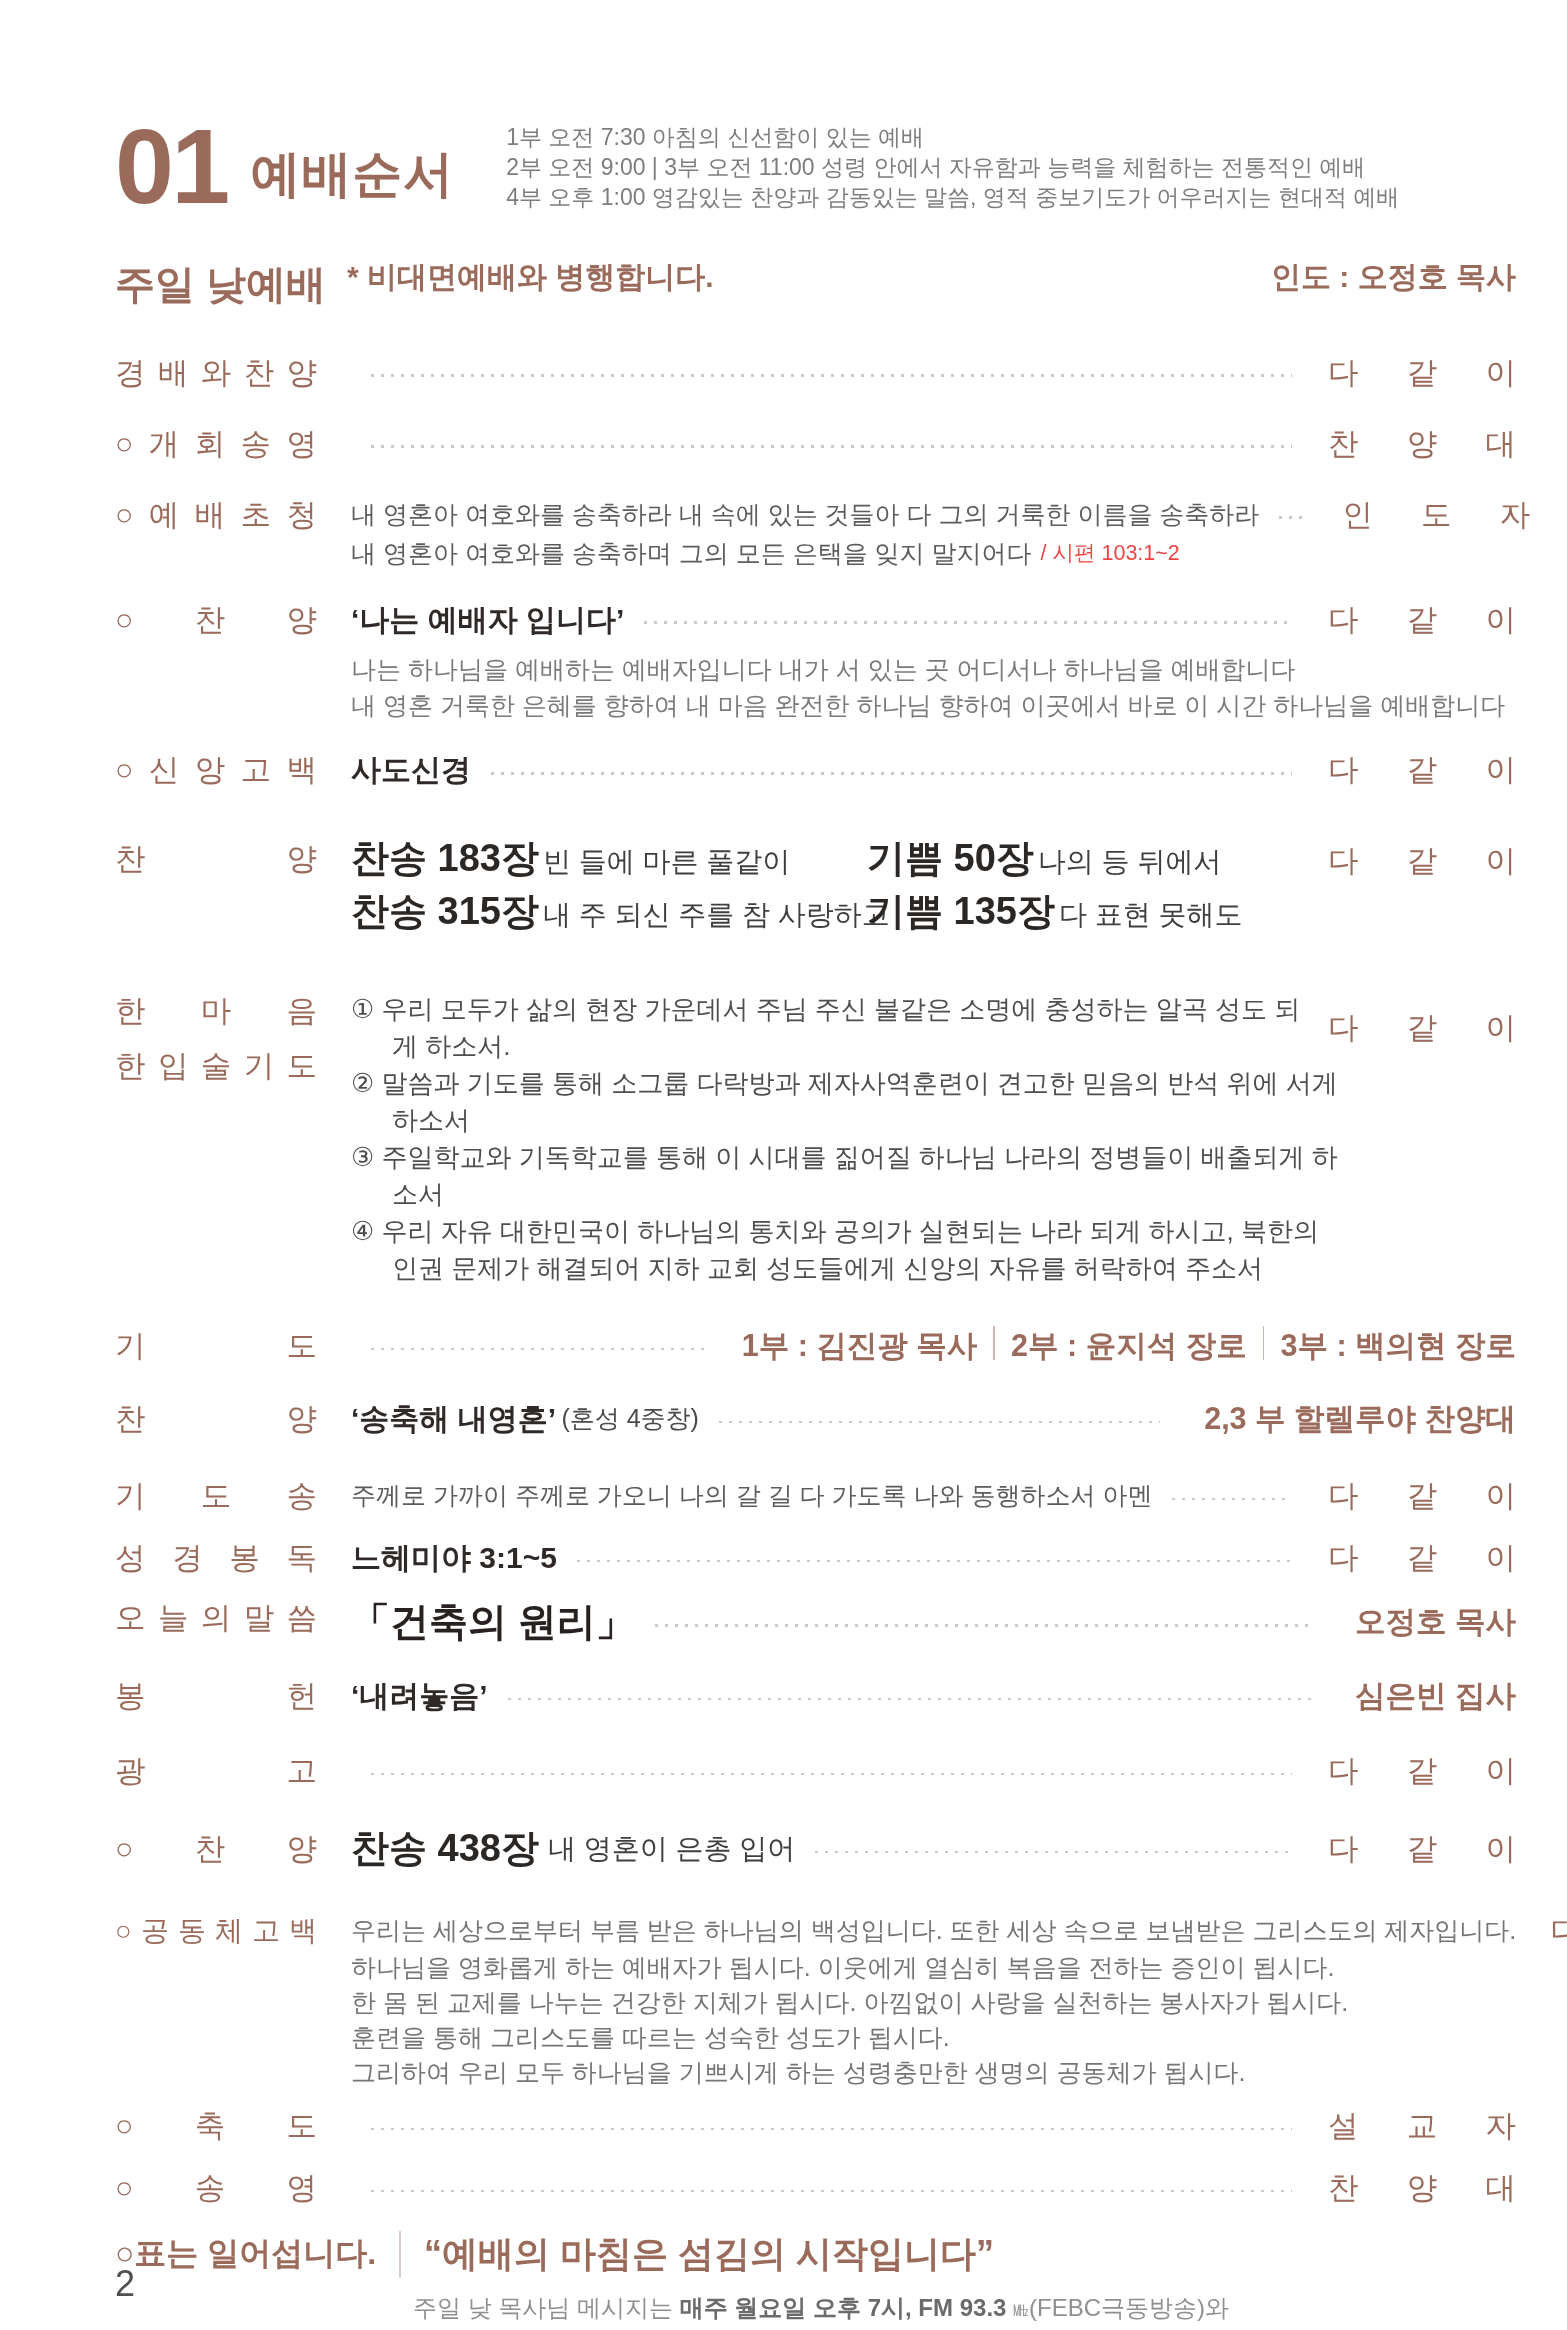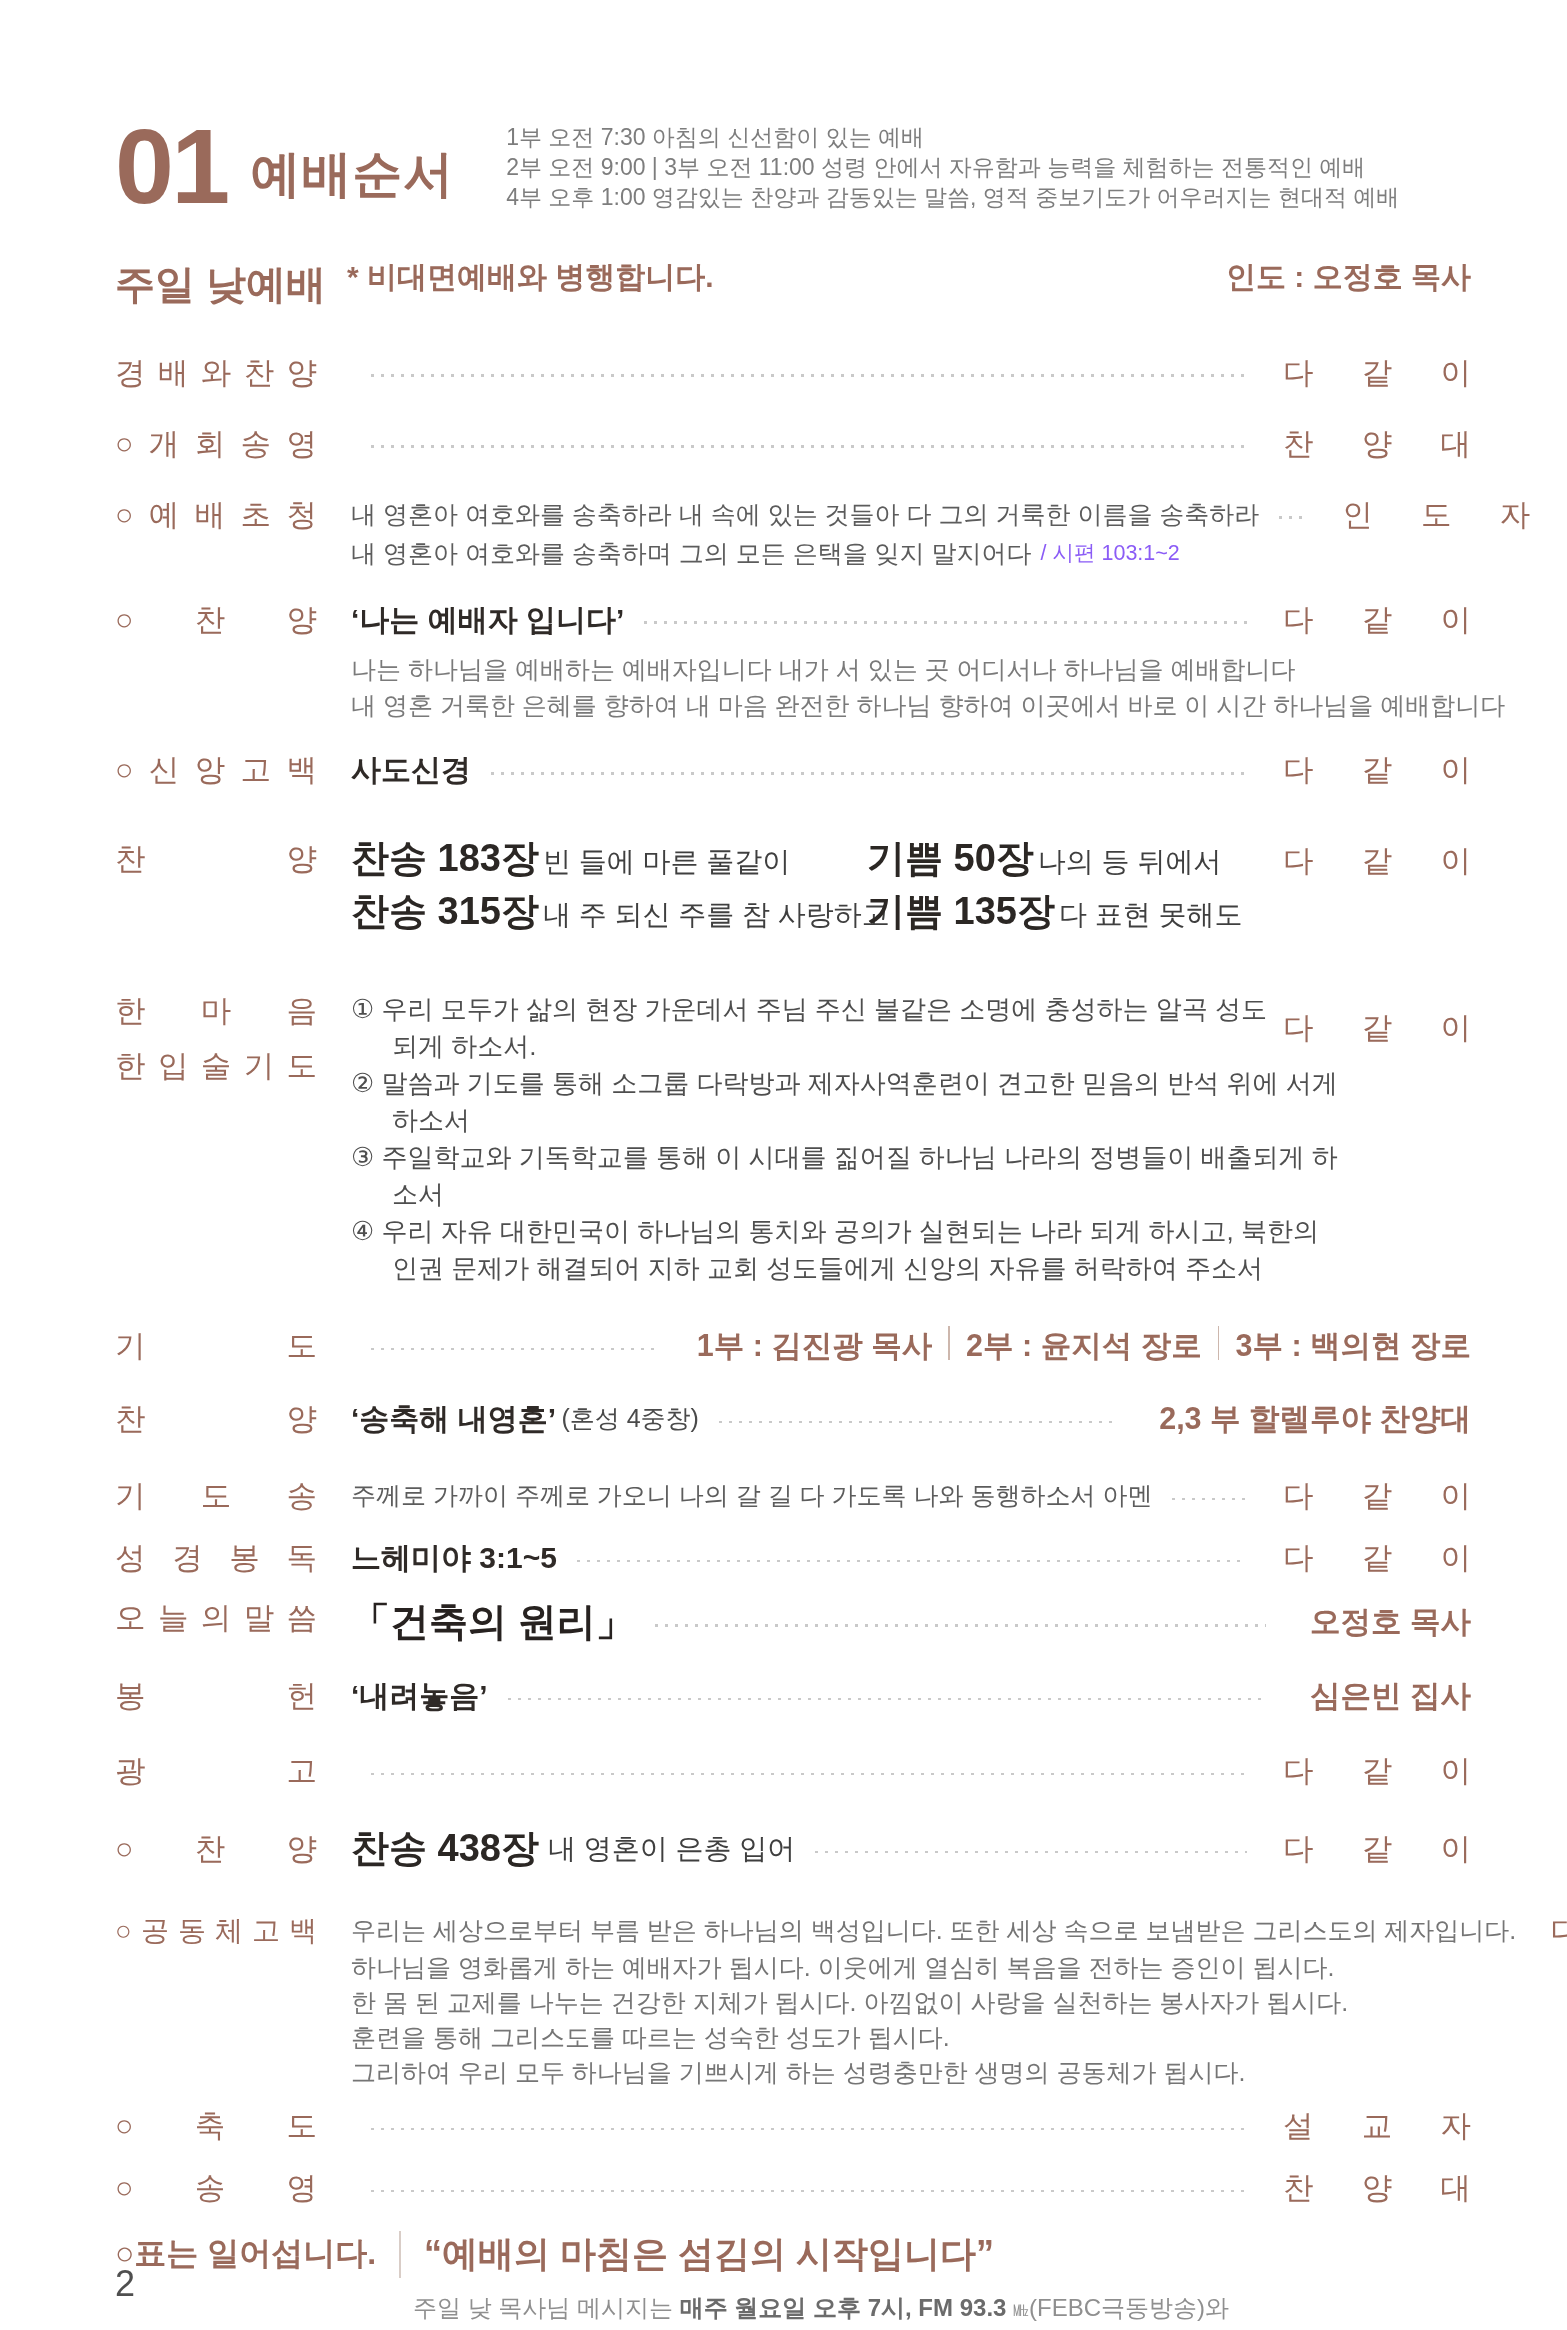--- a/index.html
+++ b/index.html
@@ -1,18 +1,18 @@
 <!DOCTYPE html>
 <html style="font-size:14.4px"><head>
 <meta charset="utf-8">
 <style>
   html,body{margin:0;padding:0;background:#e8e8e8}
   .page{position:relative;width:1568px;height:2330px;margin:0 auto;background:#ffffff;
         font-family:"Liberation Sans","DejaVu Sans",sans-serif;box-sizing:border-box;
-        padding:118px 97px 0 115px;overflow:hidden}
+        padding:118px 52px 0 115px;overflow:hidden}
   
   .hd{display:flex;align-items:flex-start}
   .hd-num{font-size:106px;font-weight:700;color:#9a6a5b;line-height:0.92;letter-spacing:-2.7px}
   .hd-title{font-size:50px;font-weight:700;color:#9a6a5b;margin:23px 0 0 23px;letter-spacing:0.9px;white-space:nowrap}
   .hd-desc{margin:3.6px 0 0 52px;font-size:23px;color:#7d7d7d;line-height:30px}
   
   .subhd{display:flex;margin-top:41px}
   .svc{font-size:40px;font-weight:700;color:#9a6a5b;width:205px;flex:none;white-space:nowrap}
   .note{font-size:30px;font-weight:700;color:#9a6a5b;margin-left:27px;padding-bottom:4.5px;white-space:nowrap}
   .leadr{margin-left:auto;font-size:30px;font-weight:700;color:#9a6a5b;padding-bottom:4.5px;white-space:nowrap}
@@ -30,21 +30,21 @@
         background-image:repeating-linear-gradient(to right,#c9c9c9 0 2.7px,transparent 2.7px 10px)}
   .spacer{flex:1;min-width:18px}
   .perf{flex:none;color:#9a6a5b;font-size:30.5px;line-height:39px}
   .perf.sp{display:flex;justify-content:space-between;width:188px;margin-left:16px}
   .perf.pl{font-weight:700;margin-left:24px;white-space:nowrap}
   .perf-group{display:flex;align-items:flex-start;flex:none;margin-left:16px}
   .perf-group .pname{color:#9a6a5b;font-size:30.5px;font-weight:700;line-height:39px;white-space:nowrap}
   .psep{width:1.8px;height:34px;background:#cdb7ad;margin:0 16px}
   .t-bold{font-size:30px;font-weight:700;color:#2f2a27;line-height:39px;white-space:nowrap}
   .t-reg{font-size:25px;color:#5c5c5c;line-height:39px;white-space:nowrap}
-  .t-ref{font-size:21.5px;color:#8b5cf6;margin-left:9px}
+  .t-ref{font-size:21.5px;color:#ef4444;margin-left:9px}
   .sub-lines{margin-top:12.6px}
   .t-gray{font-size:25px;color:#7a7a7a;line-height:36px;white-space:nowrap}
   .hymn-line{display:flex;align-items:center}
   .hymn-l{width:516px;flex:none;white-space:nowrap}
   .hymn-r{flex:none;white-space:nowrap}
   .hnum{font-size:38px;font-weight:700;color:#2b2724;line-height:39px}
   .hname{font-size:28px;color:#3f3f3f;line-height:39px}
   .pr-item{font-size:26px;color:#4e4e4e;line-height:37px;max-width:946px;
            padding-left:41px;text-indent:-41px}
   .pr-first{flex:1;min-width:0}

